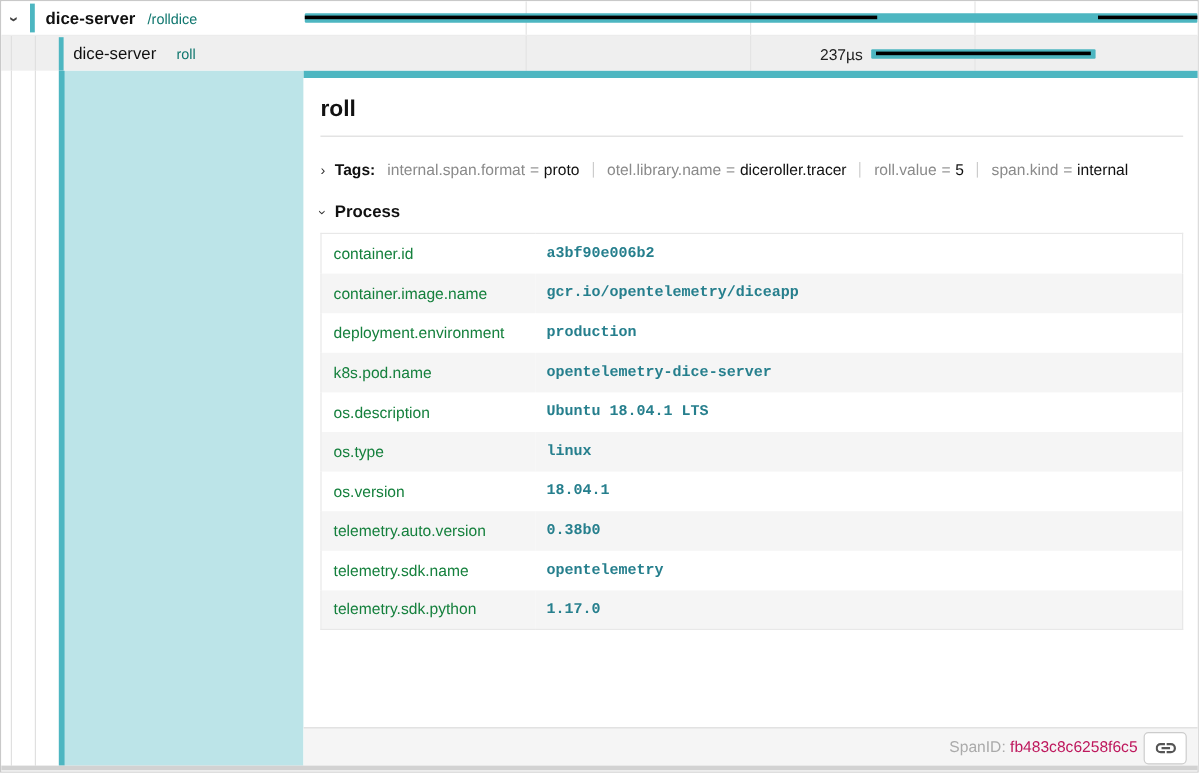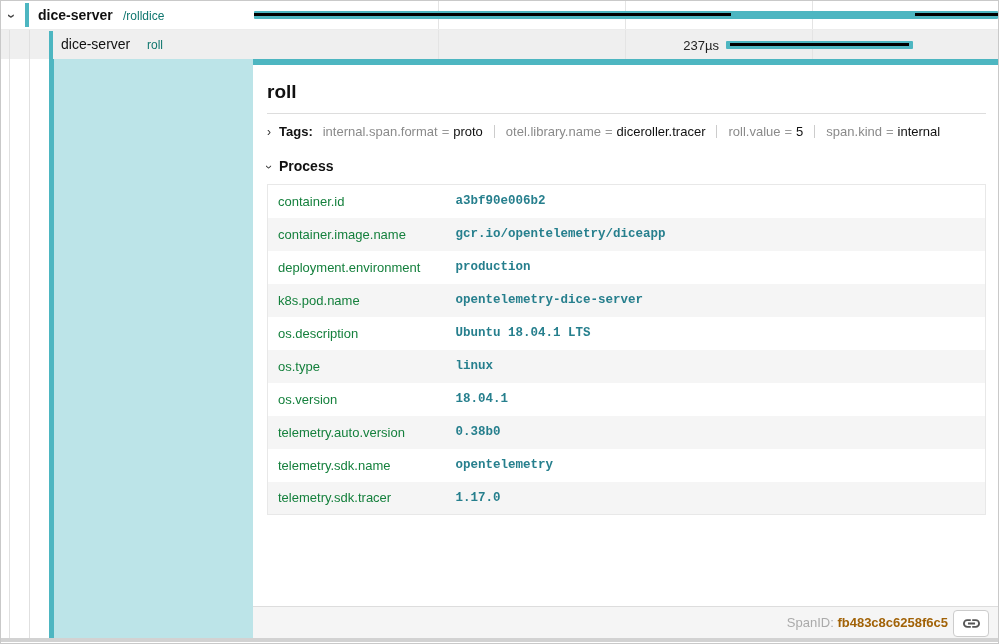--- a/index.html
+++ b/index.html
@@ -47,41 +47,41 @@
   .panel { position:absolute; left:252px; top:58px; width:747px; height:579px; background:#fff; }
   .panel-topstrip { position:absolute; left:0; top:0; width:100%; height:6px; background:#4db6c1; }
   .panel-body { position:absolute; left:0; top:6px; right:0; bottom:32px; padding:0 14px; overflow:hidden; }
 
   .dheader { position:relative; height:49px; border-bottom:1px solid #ddd; }
   .dtitle { position:absolute; left:0; top:16px; font-size:19px; font-weight:bold; color:#111; }
   .dmeta { position:absolute; right:0; top:21px; font-size:14px; color:#999; white-space:nowrap; }
   .dmeta b { color:#222; }
   .msep { display:inline-block; width:1px; height:14px; background:#ccc; margin:0 10px; vertical-align:-2px; }
 
-  .tagsrow { position:relative; margin-top:10px; height:22px; font-size:13px; white-space:nowrap; }
+  .tagsrow { position:relative; margin-top:20px; height:22px; font-size:13px; white-space:nowrap; }
   .tagsrow .tog { color:#333; font-size:12px; display:inline-block; margin-right:8px; cursor:pointer; }
   .tagsrow .tlabel { font-weight:bold; color:#111; margin-right:10px; }
   .tk { color:#8a8a8a; }
   .eq { color:#9a9a9a; margin:0 4px; }
   .tv { color:#111; }
   .tsep { display:inline-block; width:1px; height:13px; background:#ccc; margin:0 11px; vertical-align:-2px; }
 
   .procrow { margin-top:12px; height:22px; font-size:14px; }
   .procrow .tog { display:inline-block; transform:rotate(90deg); font-size:12px; color:#333; margin-right:8px; cursor:pointer; }
   .procrow .plabel { font-weight:bold; color:#111; }
 
   table.kv { width:100%; margin-top:4px; border-collapse:collapse; border:1px solid #e8e8e8; font-size:13px; }
   table.kv td { height:33px; padding:0 10px; vertical-align:middle; }
   table.kv tr:nth-child(even) { background:#f5f5f5; }
   table.kv td.k { width:178px; color:#15803d; }
   table.kv td.v { font-family:"Liberation Mono","DejaVu Sans Mono",monospace; color:#267f8d; font-weight:bold; font-size:12.5px; }
 
   .panel-footer { position:absolute; left:0; right:0; bottom:0; height:32px; background:#f5f5f5; border-top:1px solid #ddd; }
   .spanid { position:absolute; right:52px; top:8px; font-size:13px; color:#aaa; }
-  .spanid b { color:#a16207; font-weight:700; }
+  .spanid b { color:#be185d; font-weight:400; }
   .linkbtn { position:absolute; right:11px; top:3px; width:36px; height:27px; background:#fff; border:1px solid #ccc; border-radius:4px; display:flex; align-items:center; justify-content:center; cursor:pointer; }
 
   .bottom-strip { position:absolute; left:0; top:637px; width:999px; height:4px; background:#d2d2d2; }
 </style>
 </head>
 <body>
 
 <div id="app">
 
   <div class="srow row1">
@@ -172,21 +172,21 @@
             </tr>
           <tr>
               <td class="k">telemetry.auto.version</td>
               <td class="v">0.38b0</td>
             </tr>
           <tr>
               <td class="k">telemetry.sdk.name</td>
               <td class="v">opentelemetry</td>
             </tr>
           <tr>
-              <td class="k">telemetry.sdk.tracer</td>
+              <td class="k">telemetry.sdk.python</td>
               <td class="v">1.17.0</td>
             </tr>
         </tbody>
       </table>
 
     </div>
 
     <div class="panel-footer">
       <span class="spanid"><span>SpanID:</span> <b>fb483c8c6258f6c5</b></span>
       <span class="linkbtn">

